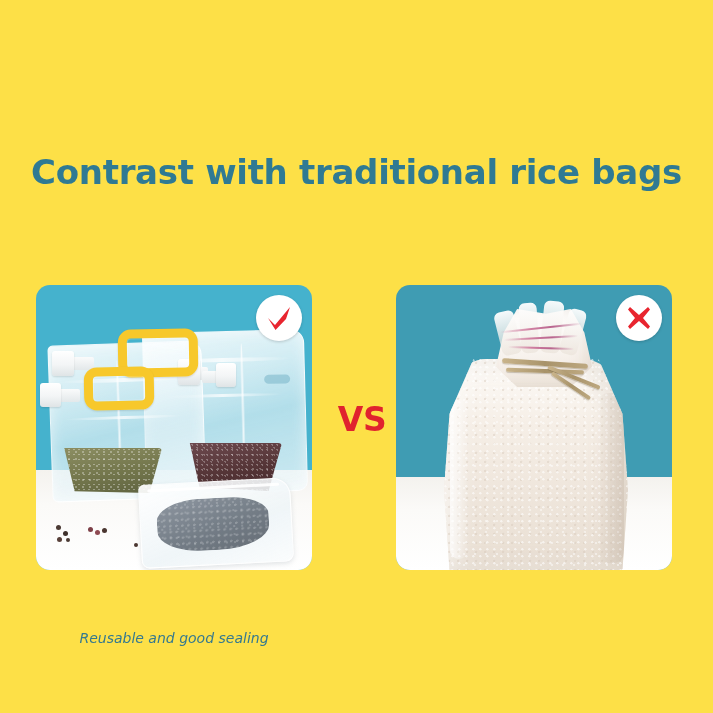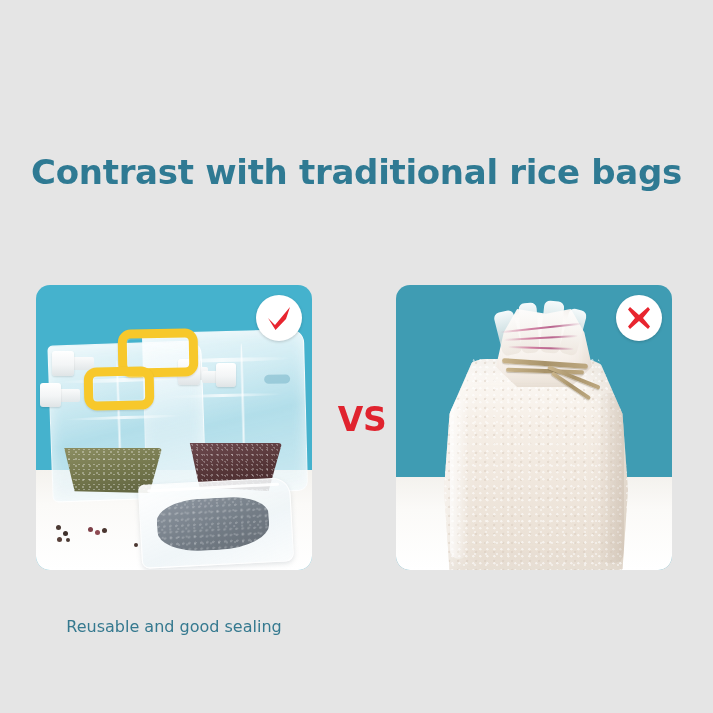--- a/index.html
+++ b/index.html
@@ -11,21 +11,21 @@
     width: 713px;
     height: 713px;
     font-family: "Liberation Sans", sans-serif;
     overflow: hidden;
     position: relative;
   }
 
   #page {
     position: absolute;
     inset: 0;
-    background: #e5e5e5;
+    background: #fde047;
     padding-left: 48px;
   }
 
   
   #title {
     position: absolute;
     left: 0;
     top: 152px;
     width: 713px;
     text-align: center;
@@ -86,27 +86,28 @@
     font-size: 33px;
     font-weight: 700;
     color: #e0232e;
     font-family: "DejaVu Sans", sans-serif;
     letter-spacing: -0.5px;
   }
 
   
   .caption {
     position: absolute;
-    top: 617px;
-    font-size: 16px;
+    top: 630px;
+    font-size: 14px;
     font-weight: 400;
     color: #35798f;
     font-family: "DejaVu Sans", sans-serif;
     text-align: center;
     white-space: nowrap;
+    font-style: italic;
   }
   #caption-left  { left: 6px;   width: 336px; }
   #caption-right { left: 356px; width: 352px; }
 
   
   .pouch {
     position: absolute;
     border-radius: 5px 14px 10px 6px;
     background:
       linear-gradient(168deg,

